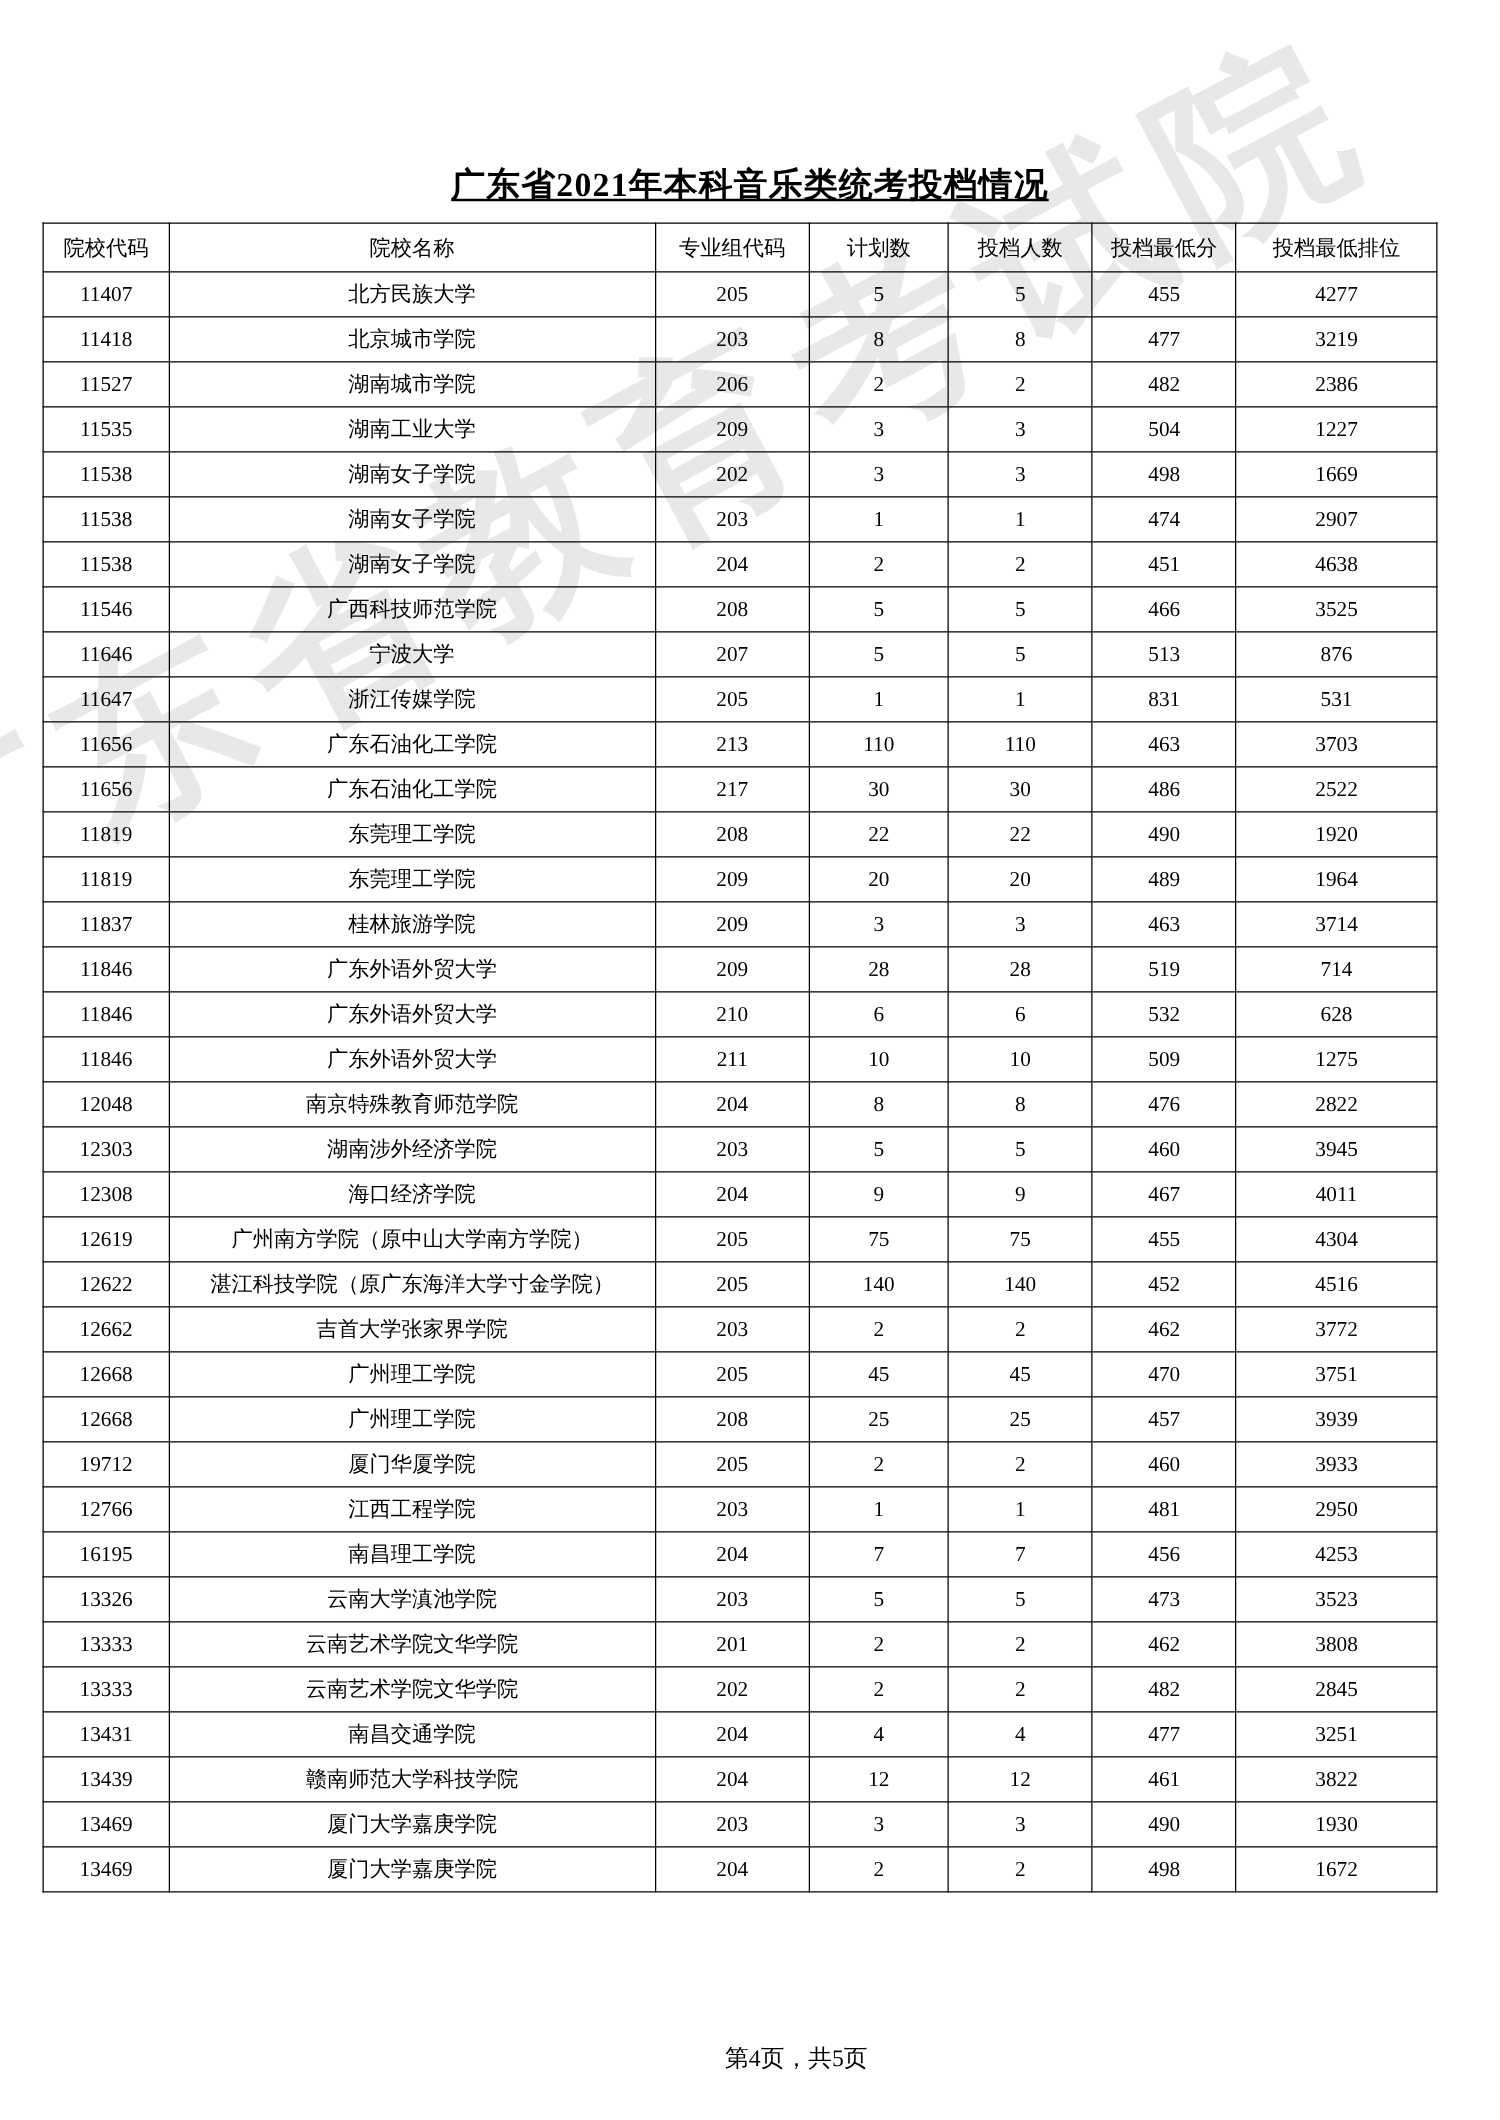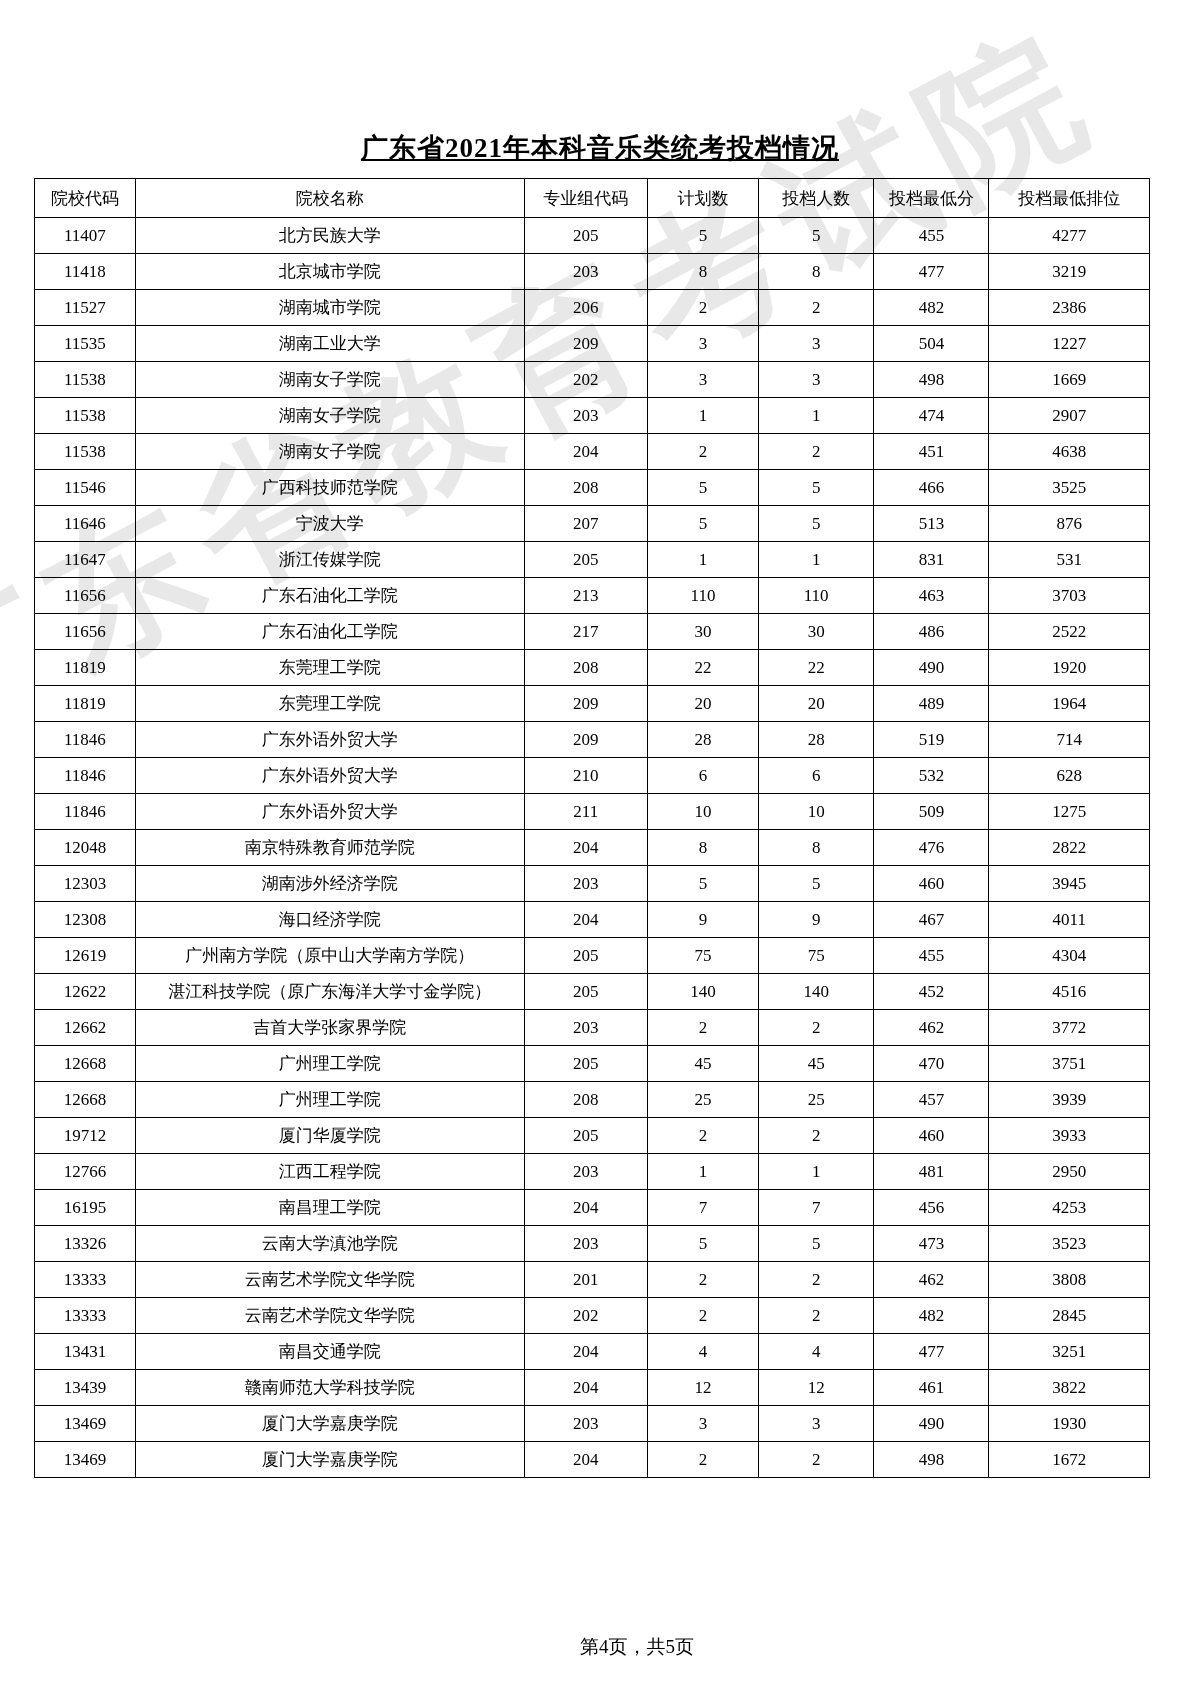--- a/index.html
+++ b/index.html
@@ -255,20 +255,29 @@
           <tr>
             <td>11819</td>
             <td class="cell-name">东莞理工学院</td>
             <td>209</td>
             <td>20</td>
             <td>20</td>
             <td>489</td>
             <td>1964</td>
           </tr>
           <tr>
+            <td>11837</td>
+            <td class="cell-name">桂林旅游学院</td>
+            <td>209</td>
+            <td>3</td>
+            <td>3</td>
+            <td>463</td>
+            <td>3714</td>
+          </tr>
+          <tr>
             <td>11846</td>
             <td class="cell-name">广东外语外贸大学</td>
             <td>209</td>
             <td>28</td>
             <td>28</td>
             <td>519</td>
             <td>714</td>
           </tr>
           <tr>
             <td>11846</td>

